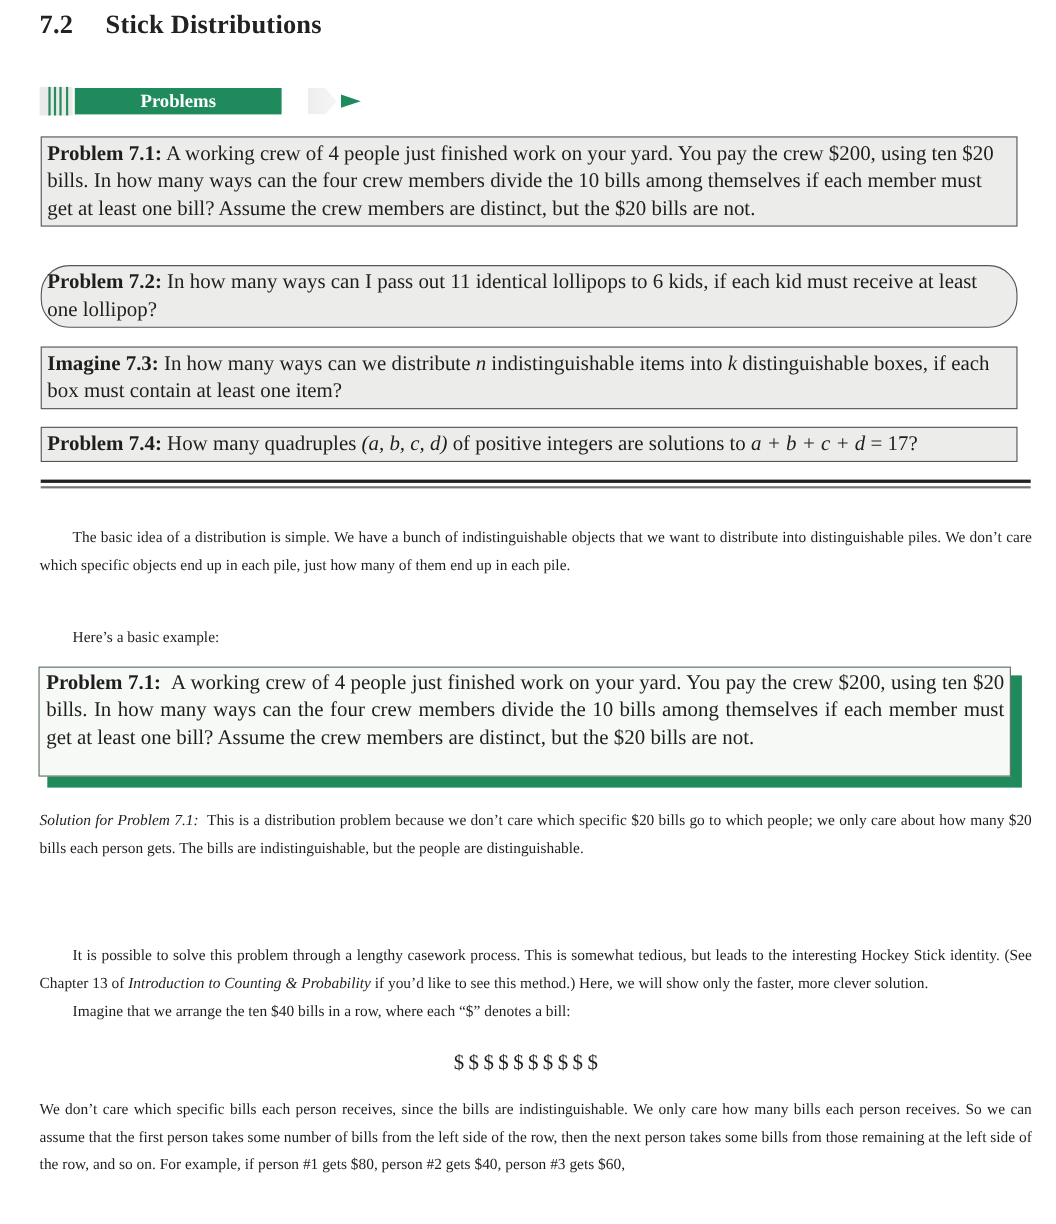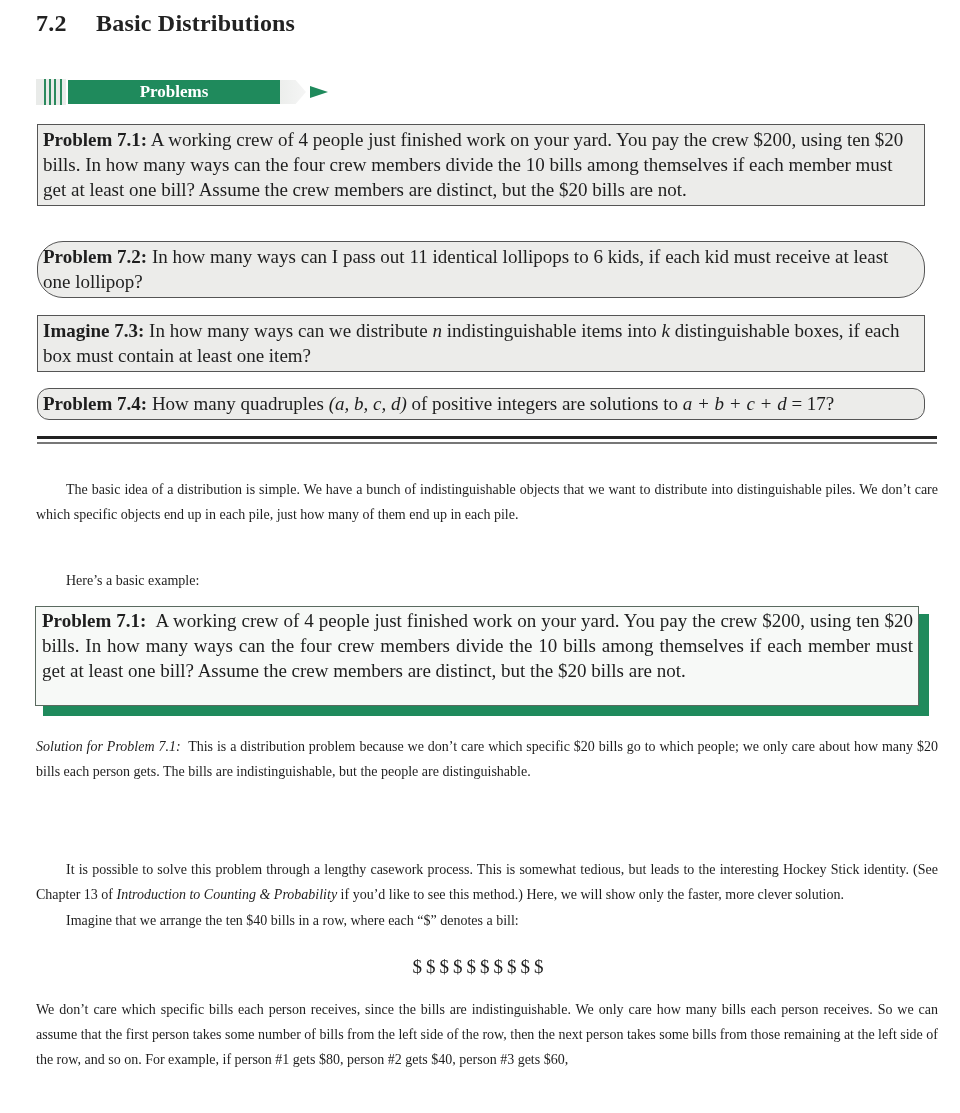--- a/index.html
+++ b/index.html
@@ -22,21 +22,21 @@
     position: absolute; left: 36px; top: 77px; width: 292px; height: 30px;
   }
   .pencil .eraser {
     position: absolute; left: 0; top: 2px; width: 30px; height: 26px;
     background: #e9ebe9;
   }
   .pencil .band {
     position: absolute; top: 2px; width: 2px; height: 26px; background: #2b8a5e;
   }
   .pencil .body {
-    position: absolute; left: 32px; top: 3px; width: 212px; height: 24px;
+    position: absolute; left: 32px; top: 3px; width: 188px; height: 24px;
     background: #1f8a5c;
     color: #ffffff; font-weight: bold; font-size: 17px;
     text-align: center; line-height: 24px;
   }
   .pencil .wood {
     position: absolute; left: 244px; top: 3px; width: 26px; height: 24px;
     background: linear-gradient(90deg, #eceeec, #f5f5f5);
     clip-path: polygon(0 0, 60% 0, 100% 50%, 60% 100%, 0 100%);
   }
   .pencil .tip {
@@ -82,21 +82,21 @@
   }
   .dollars {
     position: absolute; left: 0; width: 960px; top: 956px;
     text-align: center; font-size: 19px; letter-spacing: 4px;
   }
 </style>
 </head>
 <body>
 
 <div class="section-title">
-  <span class="num">7.2</span><span>Basic Distributions</span>
+  <span class="num">7.2</span><span>Stick Distributions</span>
 </div>
 
 <div class="pencil">
   <div class="eraser"></div>
   <div class="band" style="left:8px"></div>
   <div class="band" style="left:13px"></div>
   <div class="band" style="left:18px"></div>
   <div class="band" style="left:24px"></div>
   <div class="body">Problems</div>
   <div class="wood"></div>
@@ -111,21 +111,21 @@
 <div class="pbox" style="top:241px;border-radius:26px;">
   <b>Problem 7.2:</b>
   <span>In how many ways can I pass out 11 identical lollipops to 6 kids, if each kid must receive at least one lollipop?</span>
 </div>
 
 <div class="pbox" style="top:315px;">
   <b>Imagine 7.3:</b>
   <span>In how many ways can we distribute </span><i>n</i><span> indistinguishable items into </span><i>k</i><span> distinguishable boxes, if each box must contain at least one item?</span>
 </div>
 
-<div class="pbox" style="top:388px;border-radius:12px;">
+<div class="pbox" style="top:388px;">
   <b>Problem 7.4:</b>
   <span>How many quadruples </span><i>(a, b, c, d)</i><span> of positive integers are solutions to </span><i>a + b + c + d</i><span> = 17?</span>
 </div>
 
 <div class="rule-thick"></div>
 <div class="rule-thin"></div>
 
 <div class="para indent" style="top:477px;">The basic idea of a distribution is simple. We have a bunch of indistinguishable objects that we want to distribute into distinguishable piles. We don’t care which specific objects end up in each pile, just how many of them end up in each pile.</div>
 <div class="para indent" style="top:568px;">Here’s a basic example:</div>
 

